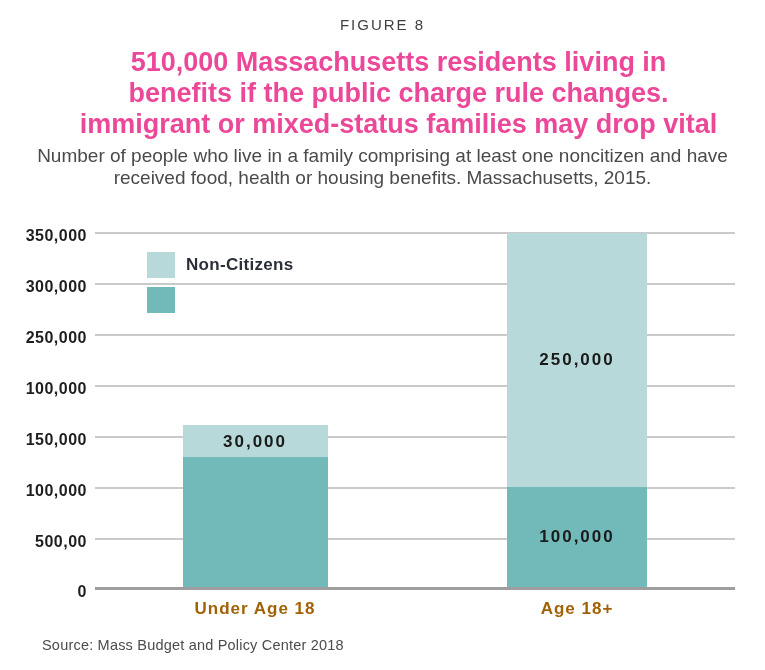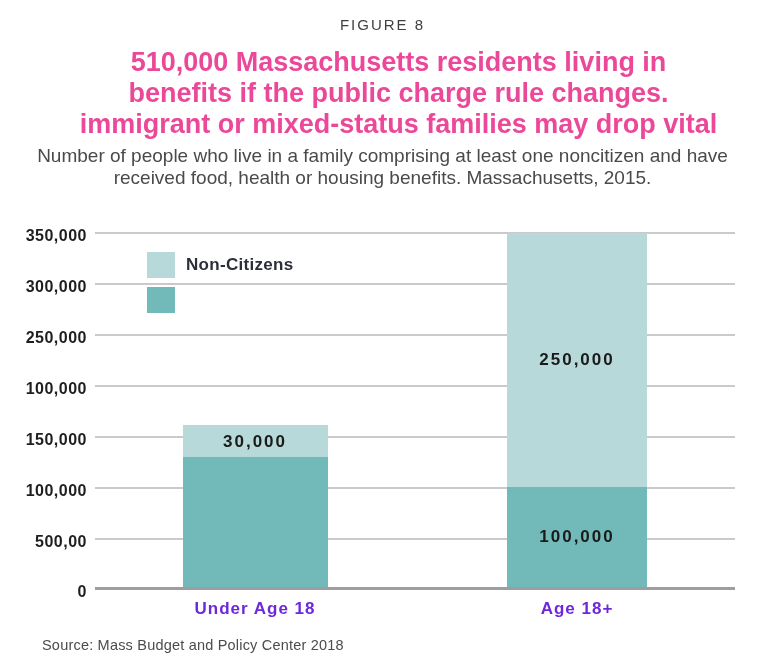--- a/index.html
+++ b/index.html
@@ -81,21 +81,21 @@
     color: #1a1a1a;
     z-index: 2;
   }
   .xtick {
     position: absolute;
     width: 200px; top: 599px;
     text-align: center;
     font-weight: 700;
     font-size: 17px;
     letter-spacing: 1px;
-    color: #6d28d9;
+    color: #a16207;
   }
 
   
   .legend-swatch {
     position: absolute;
     left: 147px; width: 28px; height: 26px;
     z-index: 2;
   }
   .legend-label {
     position: absolute;

